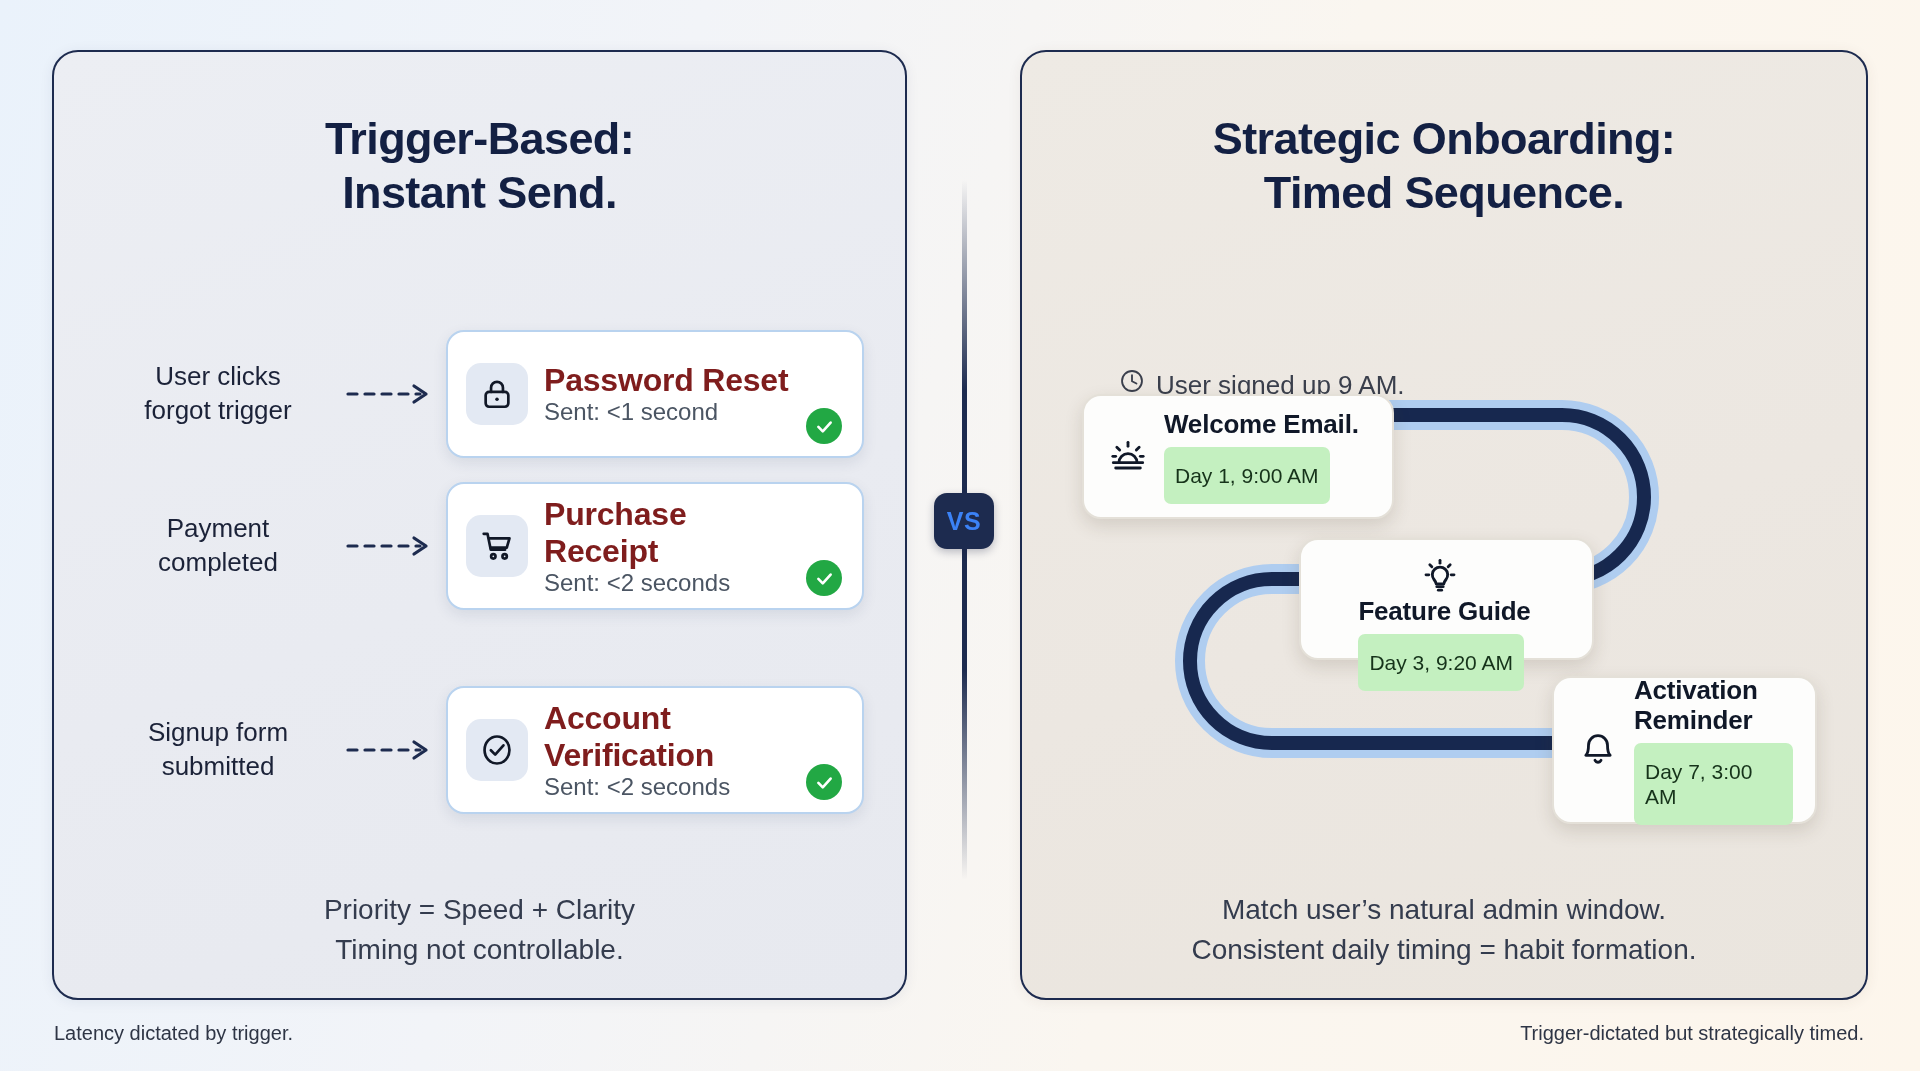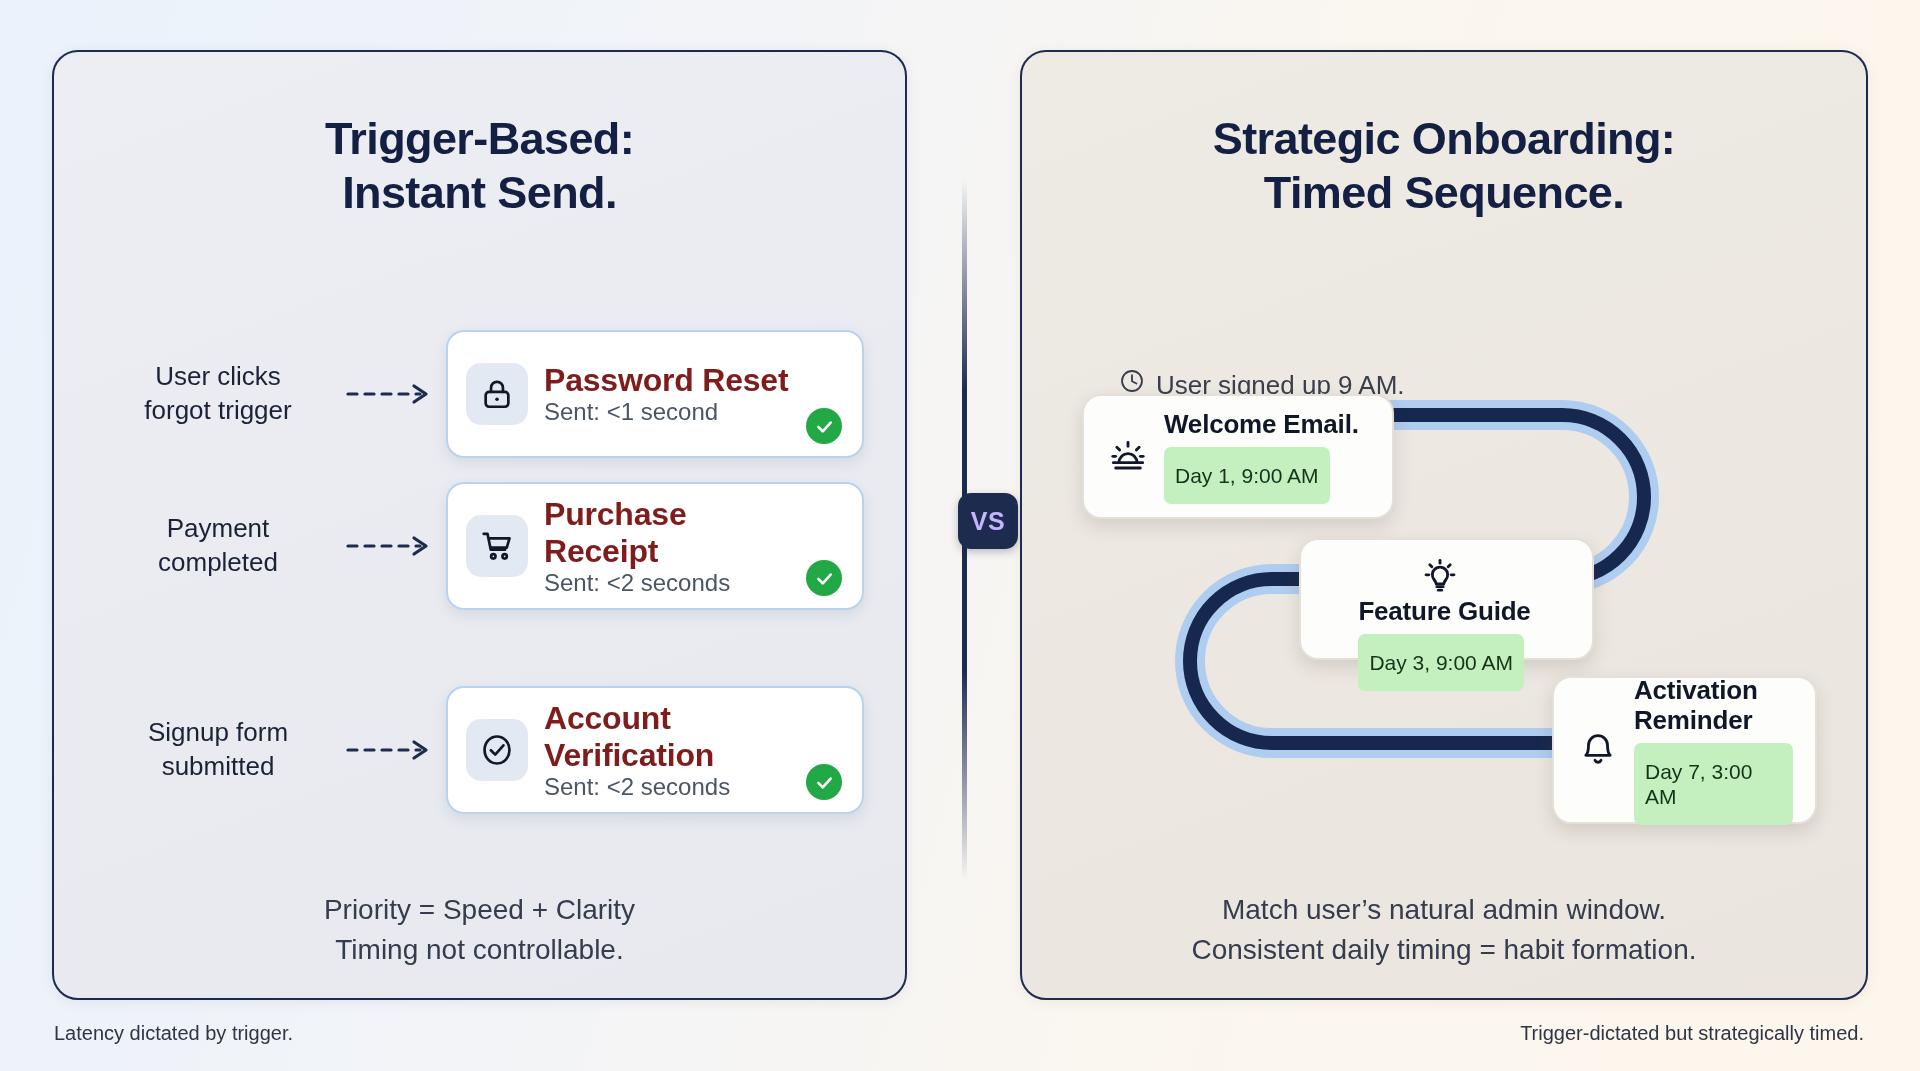--- a/index.html
+++ b/index.html
@@ -77,24 +77,23 @@
   .left-foot .l2{display:block;}
 
   
   #vs-divider{position:absolute;left:943px;top:180px;width:42px;height:700px;}
   #vs-line{
     position:absolute;left:19px;top:0;width:5px;height:100%;border-radius:3px;
     background:linear-gradient(180deg,rgba(29,43,79,0) 0%,#1d2b4f 30%,#1d2b4f 70%,rgba(29,43,79,0) 100%);
   }
   #vs-badge{
     position:absolute;left:-9px;top:313px;width:60px;height:56px;border-radius:13px;
-    background:#1d2b4f;color:#c4b5fd;font-size:25px;font-weight:bold;letter-spacing:.5px;
+    background:#1d2b4f;color:#3b82f6;font-size:25px;font-weight:bold;letter-spacing:.5px;
     display:flex;align-items:center;justify-content:center;
     box-shadow:0 3px 9px rgba(20,30,60,.28);
-    margin-left:24px;
   }
 
   
   #serpentine{position:absolute;left:0;top:275px;width:848px;height:520px;}
 
   .tcard{
     position:absolute;background:#fdfdfc;border:2px solid #e4e0d8;border-radius:19px;
     box-shadow:0 7px 18px rgba(70,55,35,.15);
     display:flex;align-items:center;padding:16px 22px 16px 18px;box-sizing:border-box;
   }
@@ -294,21 +293,21 @@
         <line x1="5.9" y1="5.3" x2="7.1" y2="6.5"></line>
         <line x1="18.1" y1="5.3" x2="16.9" y2="6.5"></line>
         <line x1="3.6" y1="11.3" x2="5.3" y2="11.3"></line>
         <line x1="18.7" y1="11.3" x2="20.4" y2="11.3"></line>
       </svg>
     </div>
     <div class="tcard-body">
       <div class="tcard-title">
         <span>Feature Guide</span>
       </div>
-      <span class="tcard-badge">Day 3, 9:00 AM</span>
+      <span class="tcard-badge">Day 3, 9:20 AM</span>
     </div>
   </div>
 
   <div class="tcard" id="tcard-2">
     <div class="tcard-ico">
       <svg width="40" height="40" viewBox="0 0 24 24" fill="none" stroke="#101828" stroke-width="1.7" stroke-linecap="round" stroke-linejoin="round">
         <path d="M12 3.4a5.7 5.7 0 0 0-5.7 5.7c0 4.6-1.6 6.1-1.6 6.1h14.6s-1.6-1.5-1.6-6.1A5.7 5.7 0 0 0 12 3.4z"></path>
         <path d="M10.2 18.2a2 2 0 0 0 3.6 0"></path>
       </svg>
     </div>

